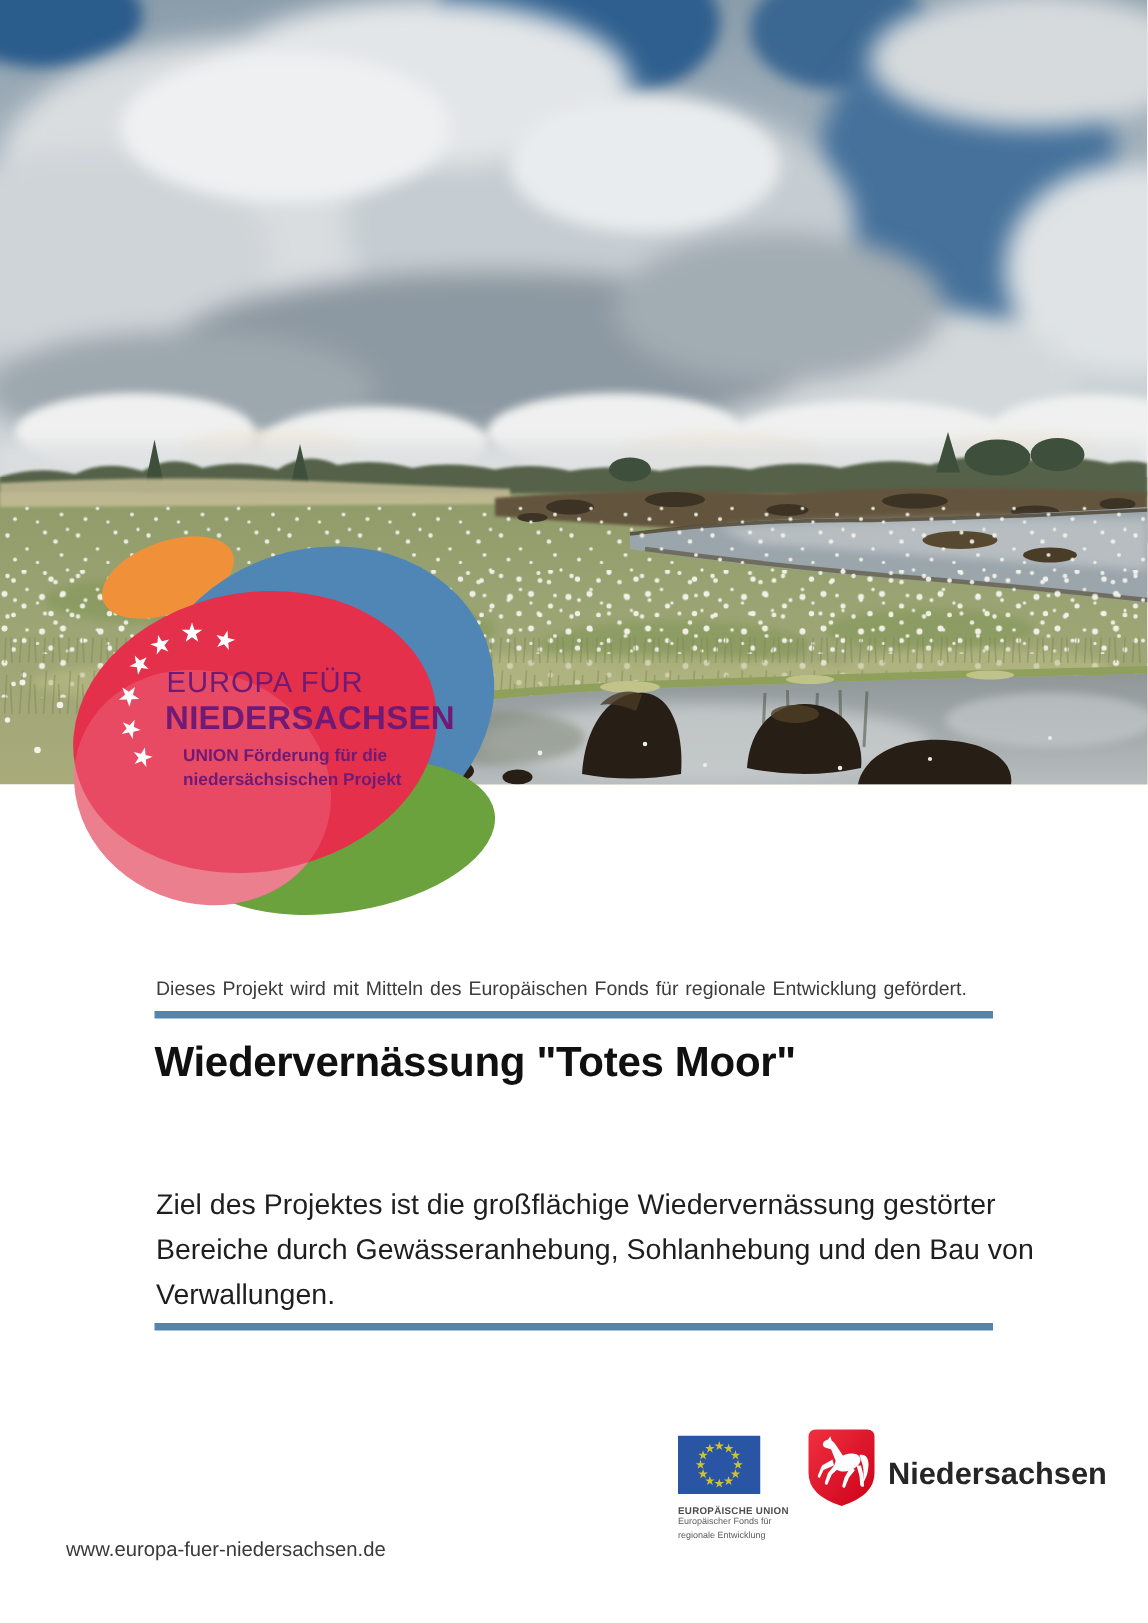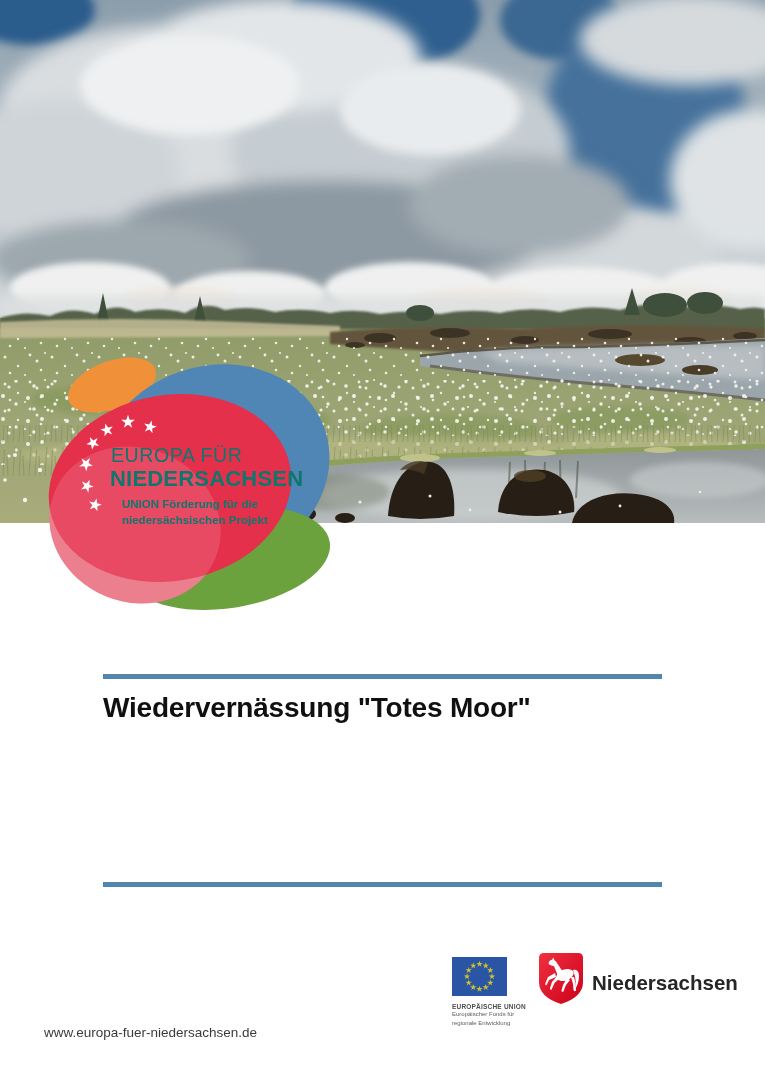--- a/index.html
+++ b/index.html
@@ -1,20 +1,20 @@
 <!DOCTYPE html>
 <html><head>
 <meta charset="utf-8">
 <style>
   html,body{margin:0;padding:0;background:#fff;}
   .page{position:relative;width:765px;height:1082px;background:#fff;overflow:hidden;
         font-family:"Liberation Sans","DejaVu Sans",sans-serif;}
   .hero{position:absolute;left:0;top:0;width:765px;height:523px;overflow:hidden;}
   .logo{position:absolute;left:42px;top:356px;width:292px;height:256px;}
-  .logo .ltxt{position:absolute;color:#0f766e;white-space:nowrap;}
+  .logo .ltxt{position:absolute;color:#701a75;white-space:nowrap;}
   .logo-l1{left:69px;top:88px;font-size:19.5px;font-weight:400;letter-spacing:.6px;}
   .logo-l2{left:68px;top:110px;font-size:22px;font-weight:700;letter-spacing:.2px;}
   .logo-l3{left:80px;top:142px;font-size:11.5px;font-weight:700;}
   .logo-l4{left:80px;top:158px;font-size:11.5px;font-weight:700;}
   .note{position:absolute;left:104px;top:651px;font-size:13px;color:#3c3c3c;word-spacing:1px;}
   .rule{position:absolute;left:103px;width:559px;height:5px;background:#5486ad;}
   .rule1{top:674px;}
   .rule2{top:882px;}
   .title{position:absolute;left:103px;top:692px;font-size:28px;font-weight:700;color:#101010;
          letter-spacing:-.2px;margin:0;}
@@ -256,22 +256,24 @@
         <use href="#star" transform="translate(45,130) scale(0.85) rotate(-48)"></use>
         <use href="#star" transform="translate(53,149) scale(0.85) rotate(-58)"></use>
       </g>
     </svg>
     <div class="ltxt logo-l1">EUROPA FÜR</div>
     <div class="ltxt logo-l2">NIEDERSACHSEN</div>
     <div class="ltxt logo-l3">UNION Förderung für die</div>
     <div class="ltxt logo-l4">niedersächsischen Projekt</div>
   </div>
 
+  <div class="note">Dieses Projekt wird mit Mitteln des Europäischen Fonds für regionale Entwicklung gefördert.</div>
   <div class="rule rule1"></div>
   <h1 class="title">Wiedervernässung "Totes Moor"</h1>
+  <p class="bodytext">Ziel des Projektes ist die großflächige Wiedervernässung gestörter Bereiche durch Gewässeranhebung, Sohlanhebung und den Bau von Verwallungen.</p>
   <div class="rule rule2"></div>
 
   <div class="eu-block">
     <svg width="55" height="39" viewBox="0 0 55 39">
       <rect x="0" y="0" width="55" height="39" fill="#2a55a4"></rect>
       <g fill="#cdc22f">
         <use href="#star" transform="translate(27.5,7) scale(0.42)"></use>
         <use href="#star" transform="translate(33.75,8.7) scale(0.42)"></use>
         <use href="#star" transform="translate(38.3,13.25) scale(0.42)"></use>
         <use href="#star" transform="translate(40,19.5) scale(0.42)"></use>

